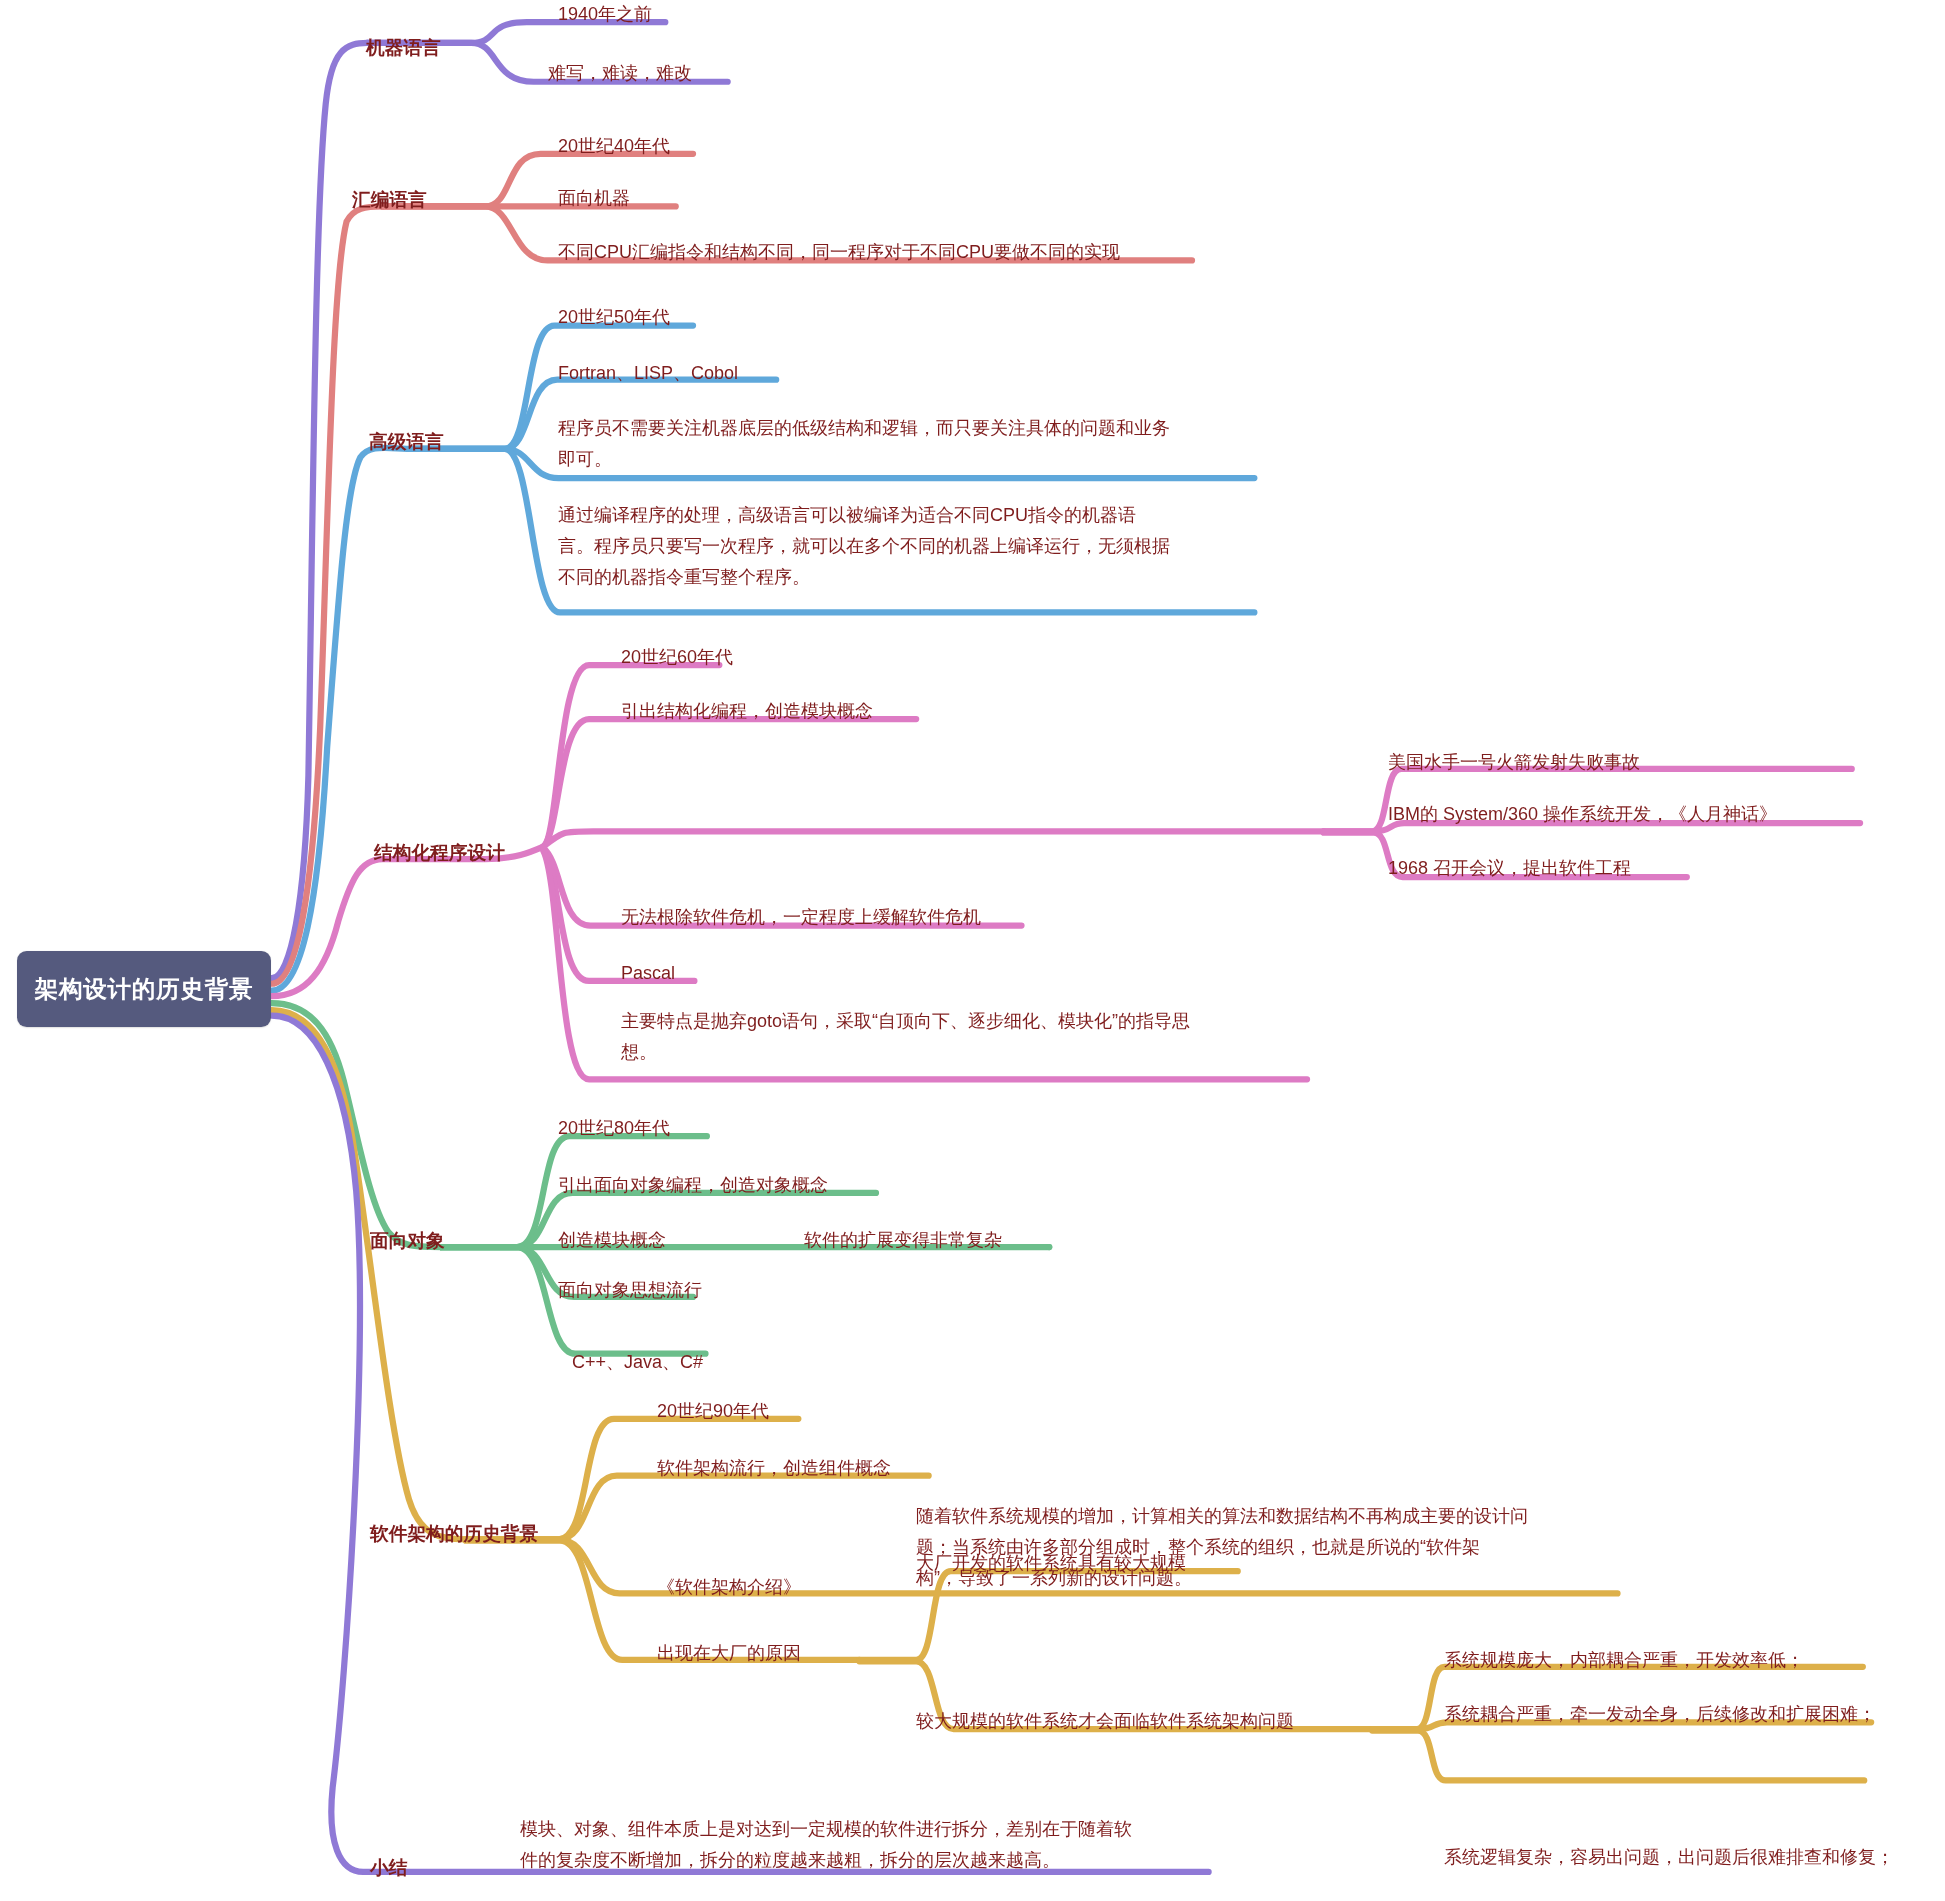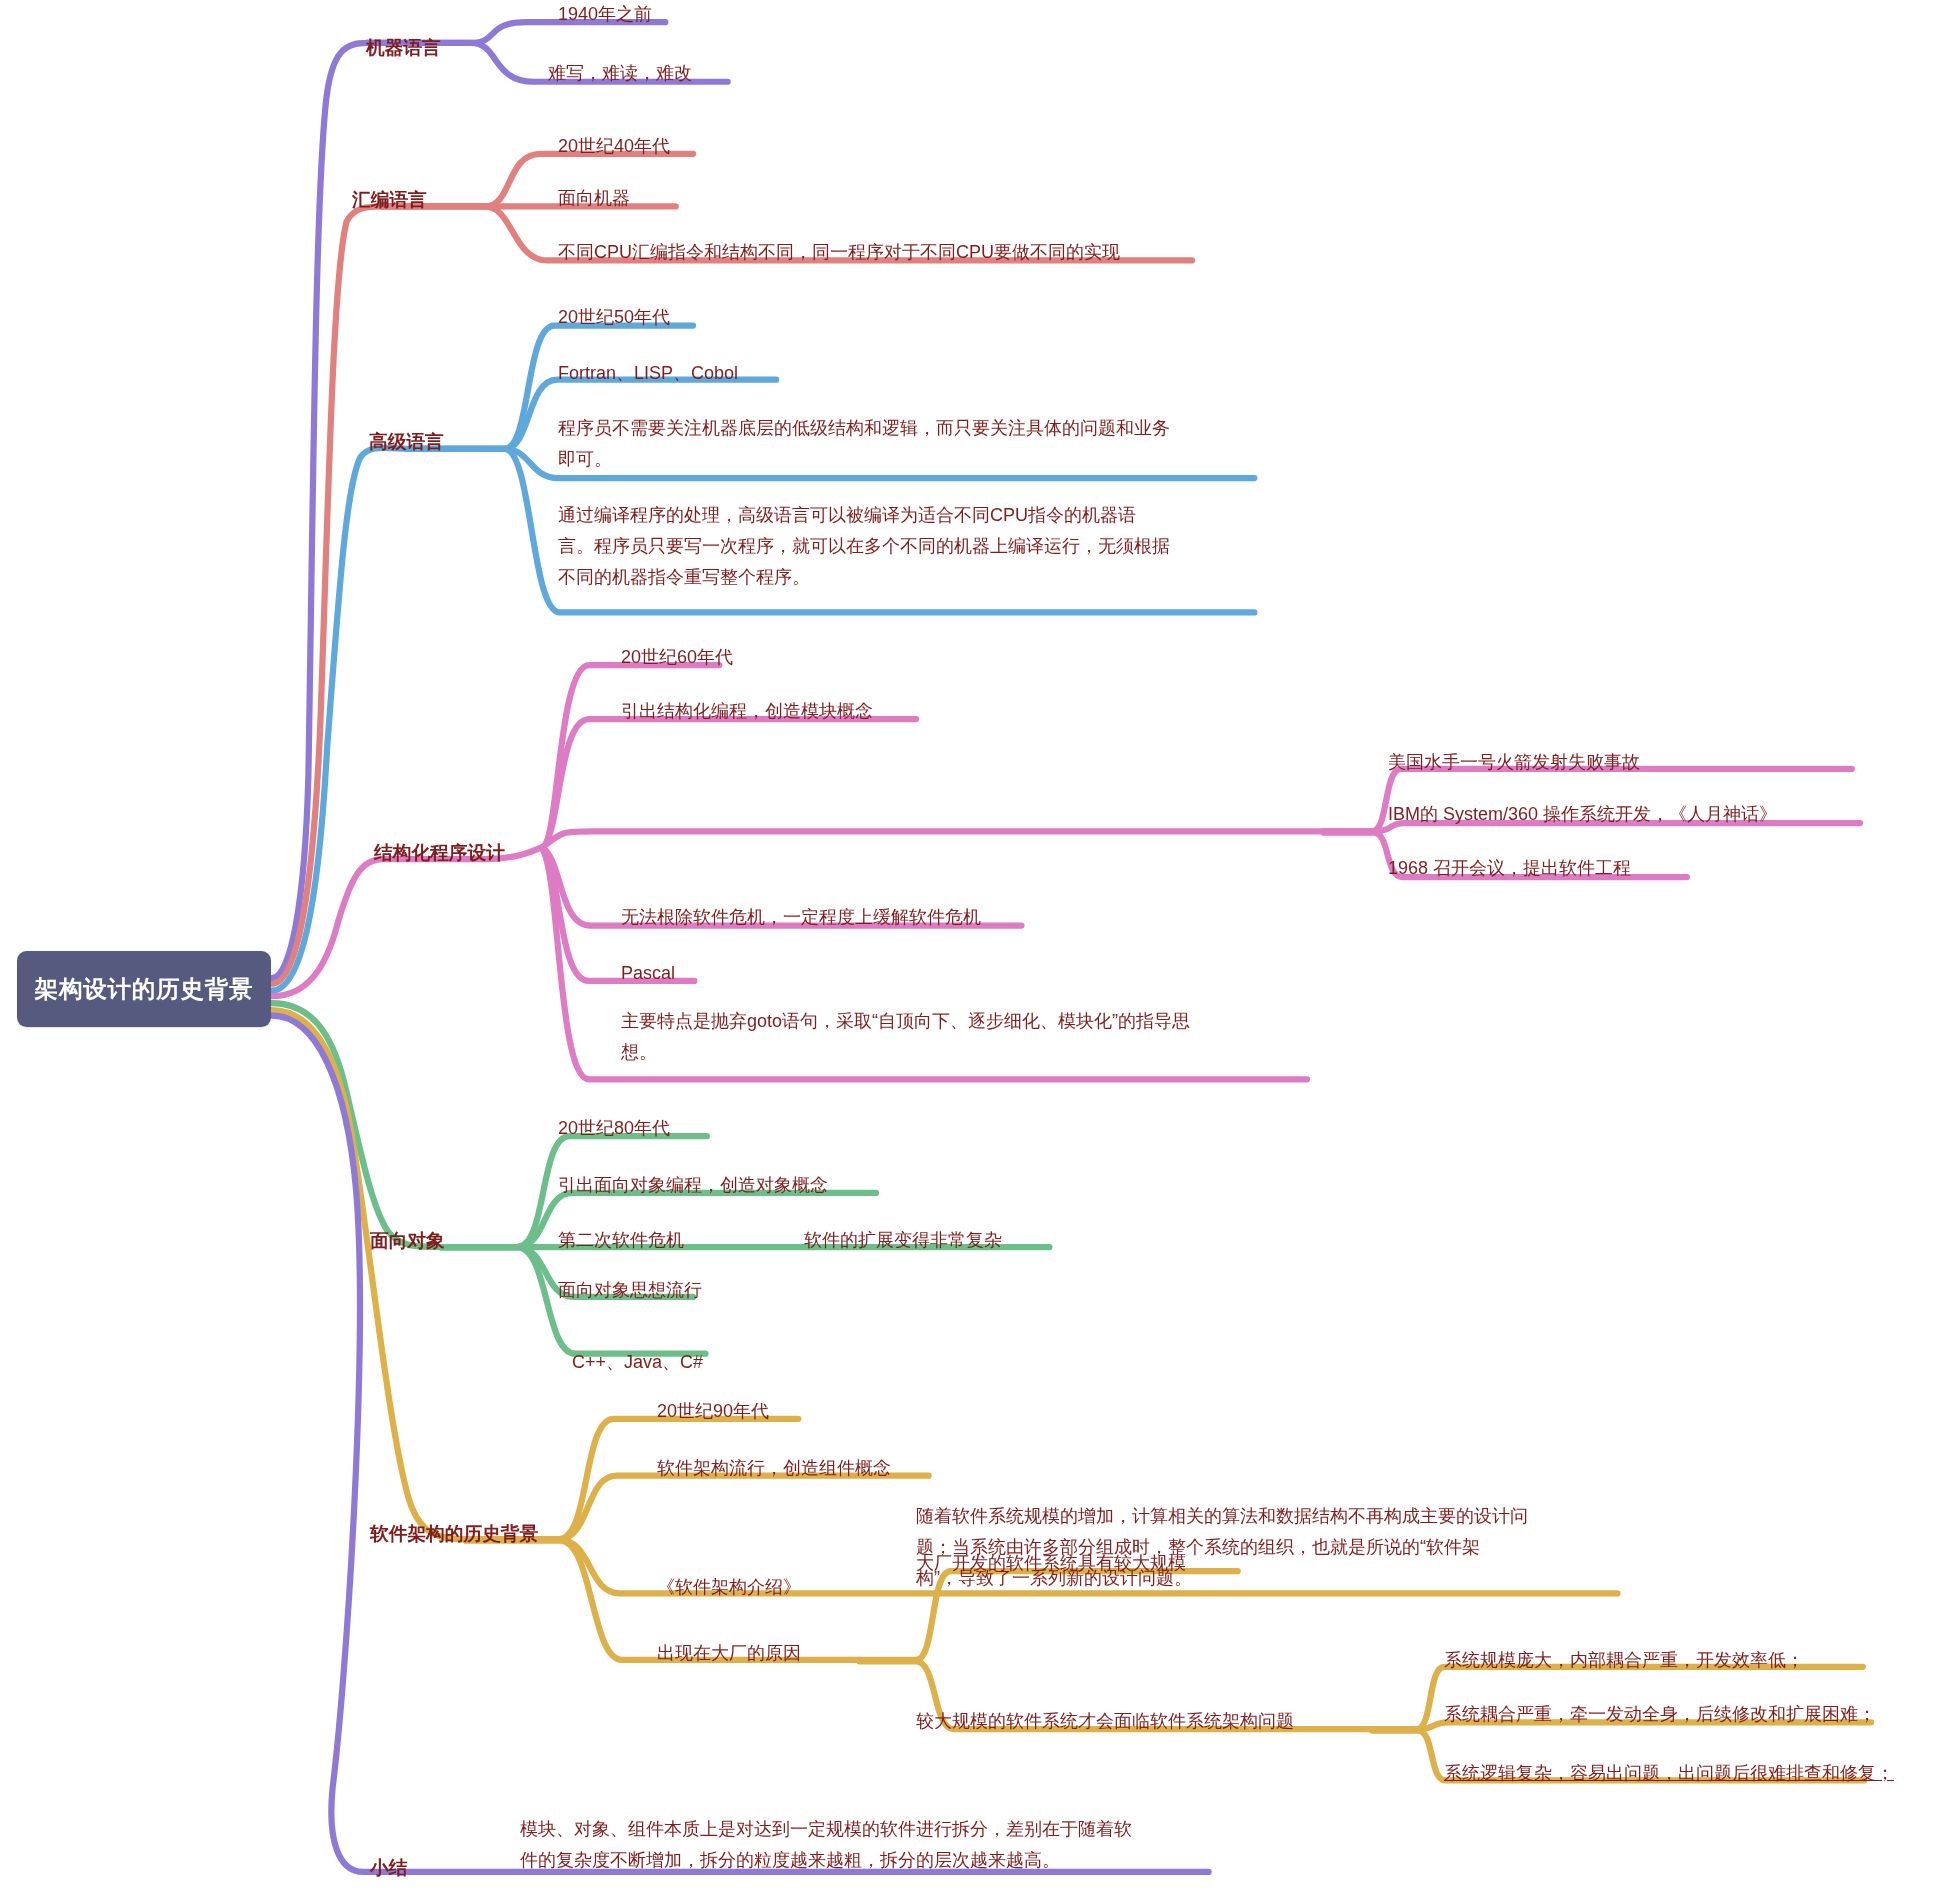--- a/index.html
+++ b/index.html
@@ -111,37 +111,37 @@
   <div class="node lvl2 multiline" style="left:621px;top:1006px;">主要特点是抛弃goto语句，采取“自顶向下、逐步细化、模块化”的指导思
 想。</div>
 
   <div class="node lvl3" style="left:1388px;top:748px;">美国水手一号火箭发射失败事故</div>
   <div class="node lvl3" style="left:1388px;top:800px;">IBM的 System/360 操作系统开发，《人月神话》</div>
   <div class="node lvl3" style="left:1388px;top:854px;">1968 召开会议，提出软件工程</div>
 
   <div class="node lvl1" style="left:370px;top:1226px;">面向对象</div>
   <div class="node lvl2" style="left:558px;top:1114px;">20世纪80年代</div>
   <div class="node lvl2" style="left:558px;top:1171px;">引出面向对象编程，创造对象概念</div>
-  <div class="node lvl2" style="left:558px;top:1226px;">第二次软件危机</div>
+  <div class="node lvl2" style="left:558px;top:1226px;">创造模块概念</div>
   <div class="node lvl3" style="left:804px;top:1226px;">软件的扩展变得非常复杂</div>
   <div class="node lvl2" style="left:558px;top:1276px;">面向对象思想流行</div>
   <div class="node lvl2" style="left:572px;top:1332px;margin-top:16px;">C++、Java、C#</div>
 
   <div class="node lvl1" style="left:370px;top:1519px;">软件架构的历史背景</div>
   <div class="node lvl2" style="left:657px;top:1397px;">20世纪90年代</div>
   <div class="node lvl2" style="left:657px;top:1454px;">软件架构流行，创造组件概念</div>
   <div class="node lvl2" style="left:657px;top:1573px;">《软件架构介绍》</div>
   <div class="node lvl3 multiline" style="left:916px;top:1501px;">随着软件系统规模的增加，计算相关的算法和数据结构不再构成主要的设计问
 题；当系统由许多部分组成时，整个系统的组织，也就是所说的“软件架
 构”，导致了一系列新的设计问题。</div>
   <div class="node lvl2" style="left:657px;top:1639px;">出现在大厂的原因</div>
   <div class="node lvl3" style="left:916px;top:1549px;">大厂开发的软件系统具有较大规模</div>
   <div class="node lvl3" style="left:916px;top:1707px;">较大规模的软件系统才会面临软件系统架构问题</div>
   <div class="node lvl4" style="left:1444px;top:1646px;">系统规模庞大，内部耦合严重，开发效率低；</div>
   <div class="node lvl4" style="left:1444px;top:1700px;">系统耦合严重，牵一发动全身，后续修改和扩展困难；</div>
-  <div class="node lvl4" style="left:1444px;top:1759px;text-decoration:underline;">系统逻辑复杂，容易出问题，出问题后很难排查和修复；</div>
+  <div class="node lvl4" style="left:1444px;top:1843px;">系统逻辑复杂，容易出问题，出问题后很难排查和修复；</div>
 
   <div class="node lvl1" style="left:370px;top:1853px;">小结</div>
   <div class="node lvl2 multiline" style="left:520px;top:1814px;">模块、对象、组件本质上是对达到一定规模的软件进行拆分，差别在于随着软
 件的复杂度不断增加，拆分的粒度越来越粗，拆分的层次越来越高。</div>
 
 </div>
 
 
 </body></html>

